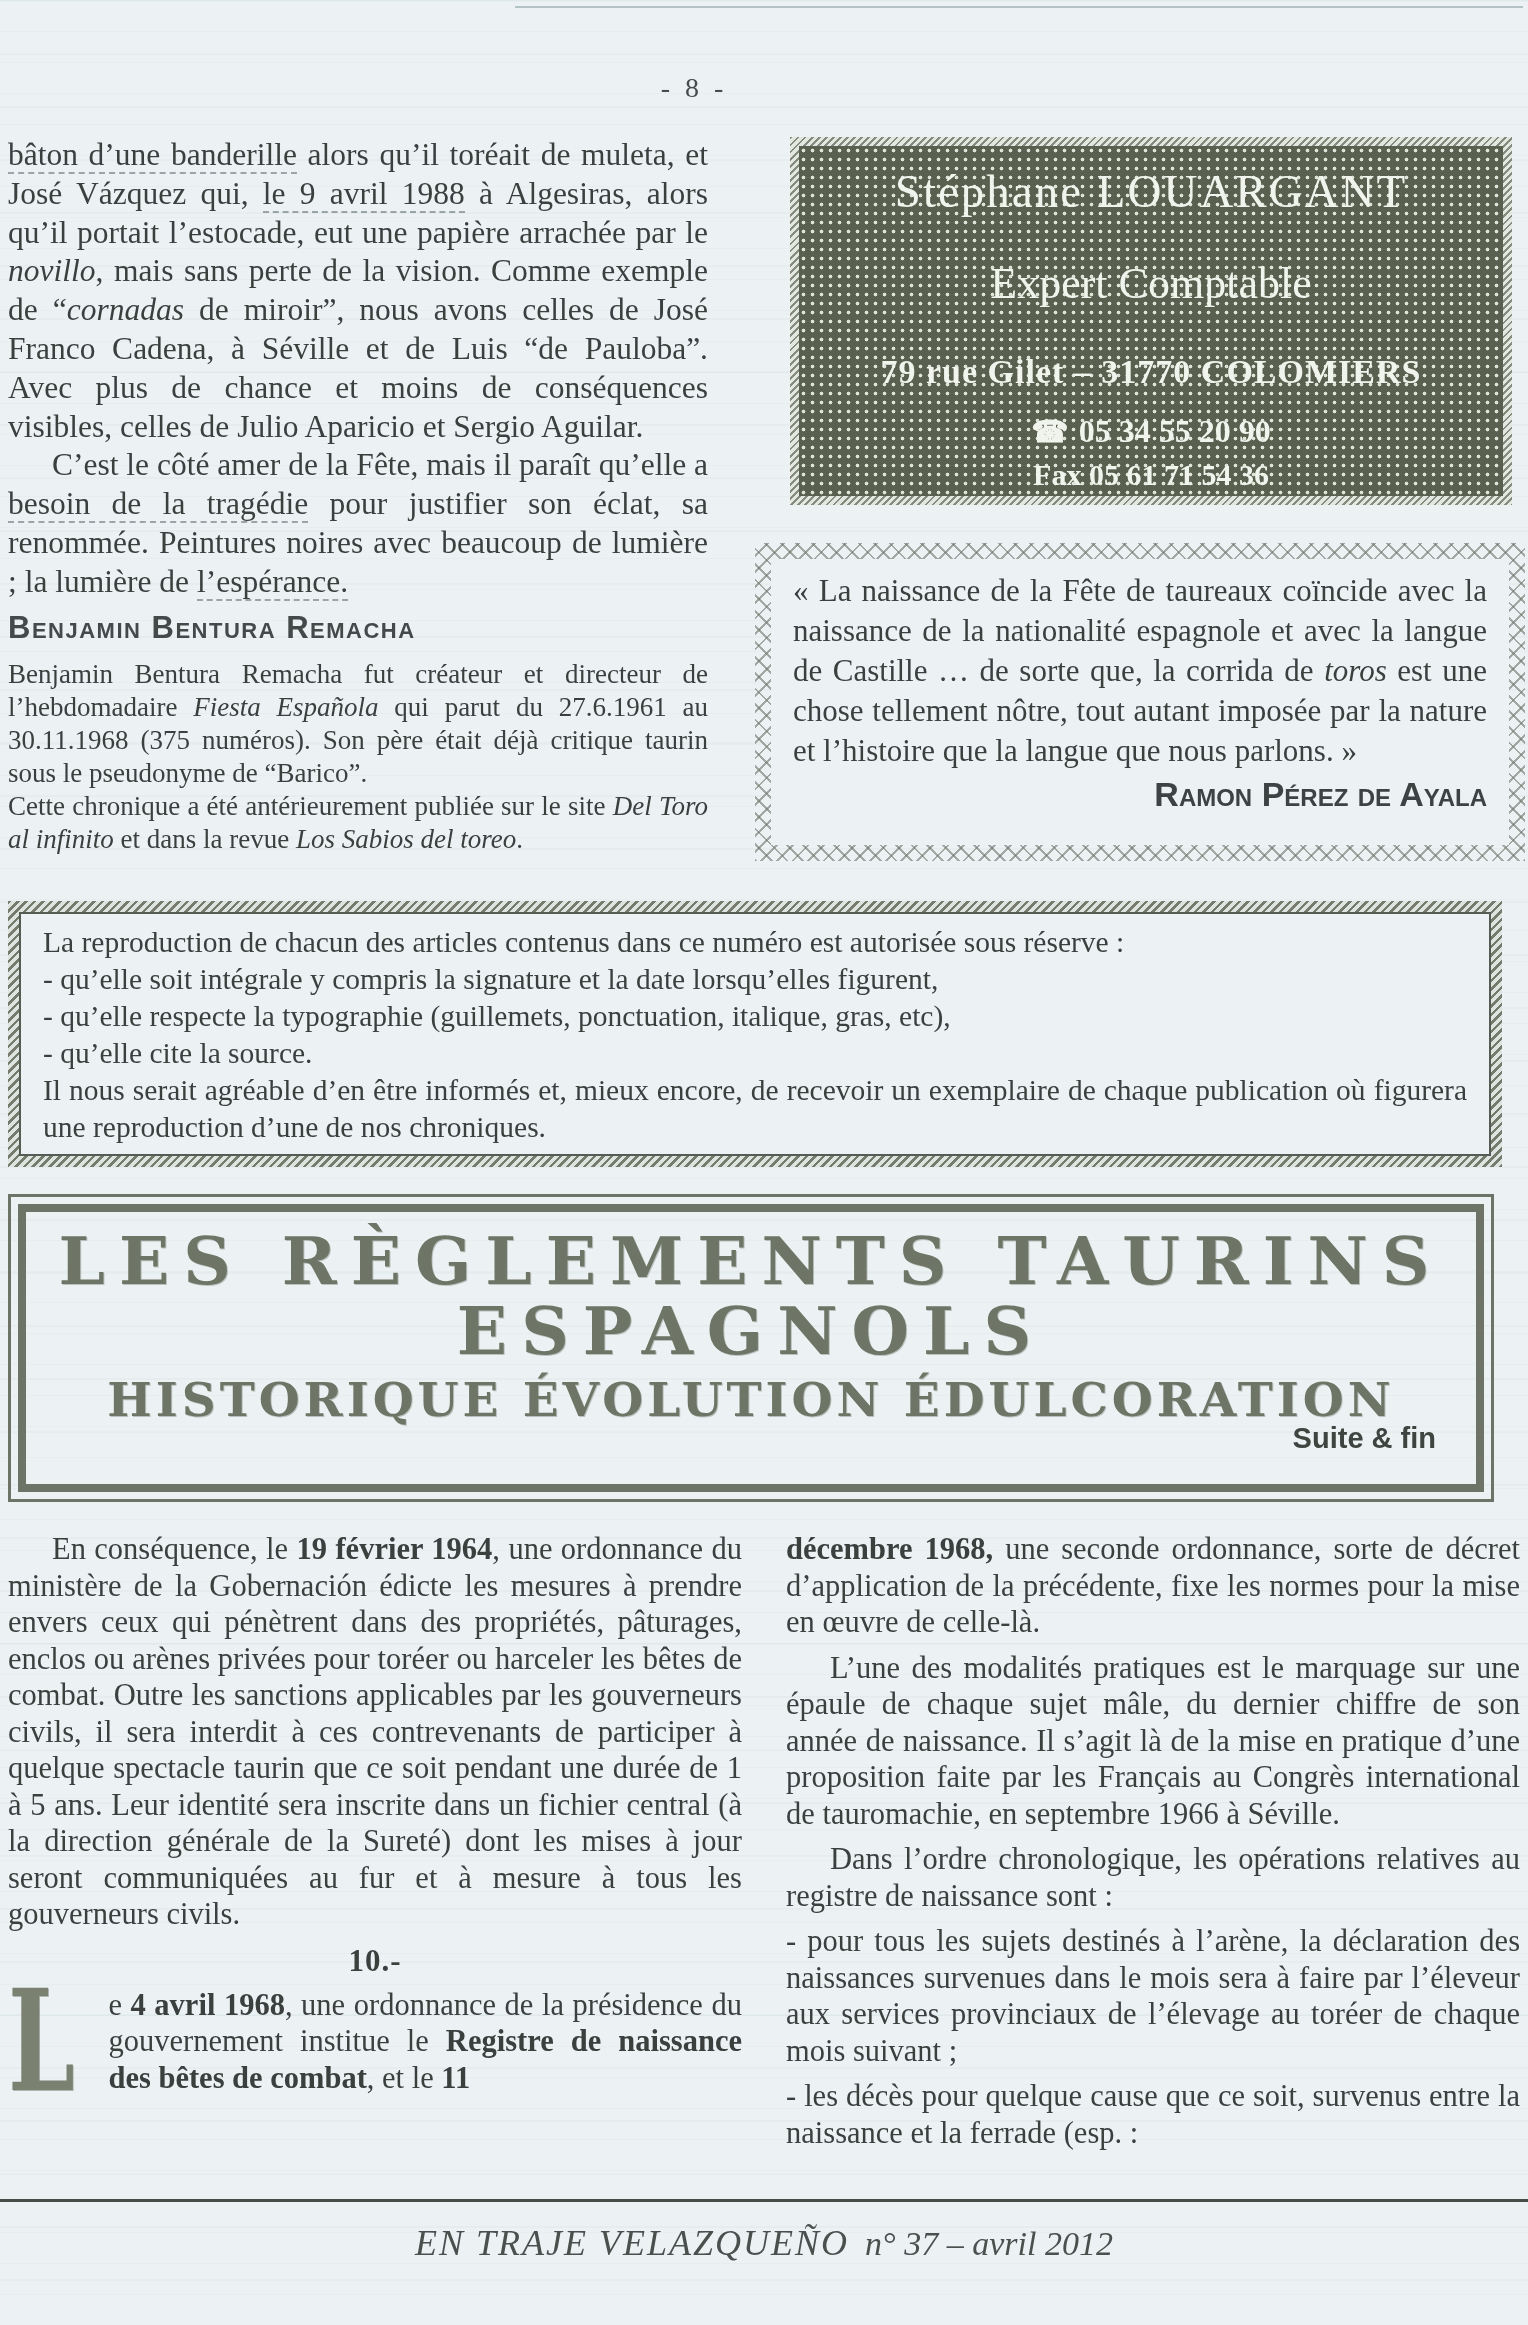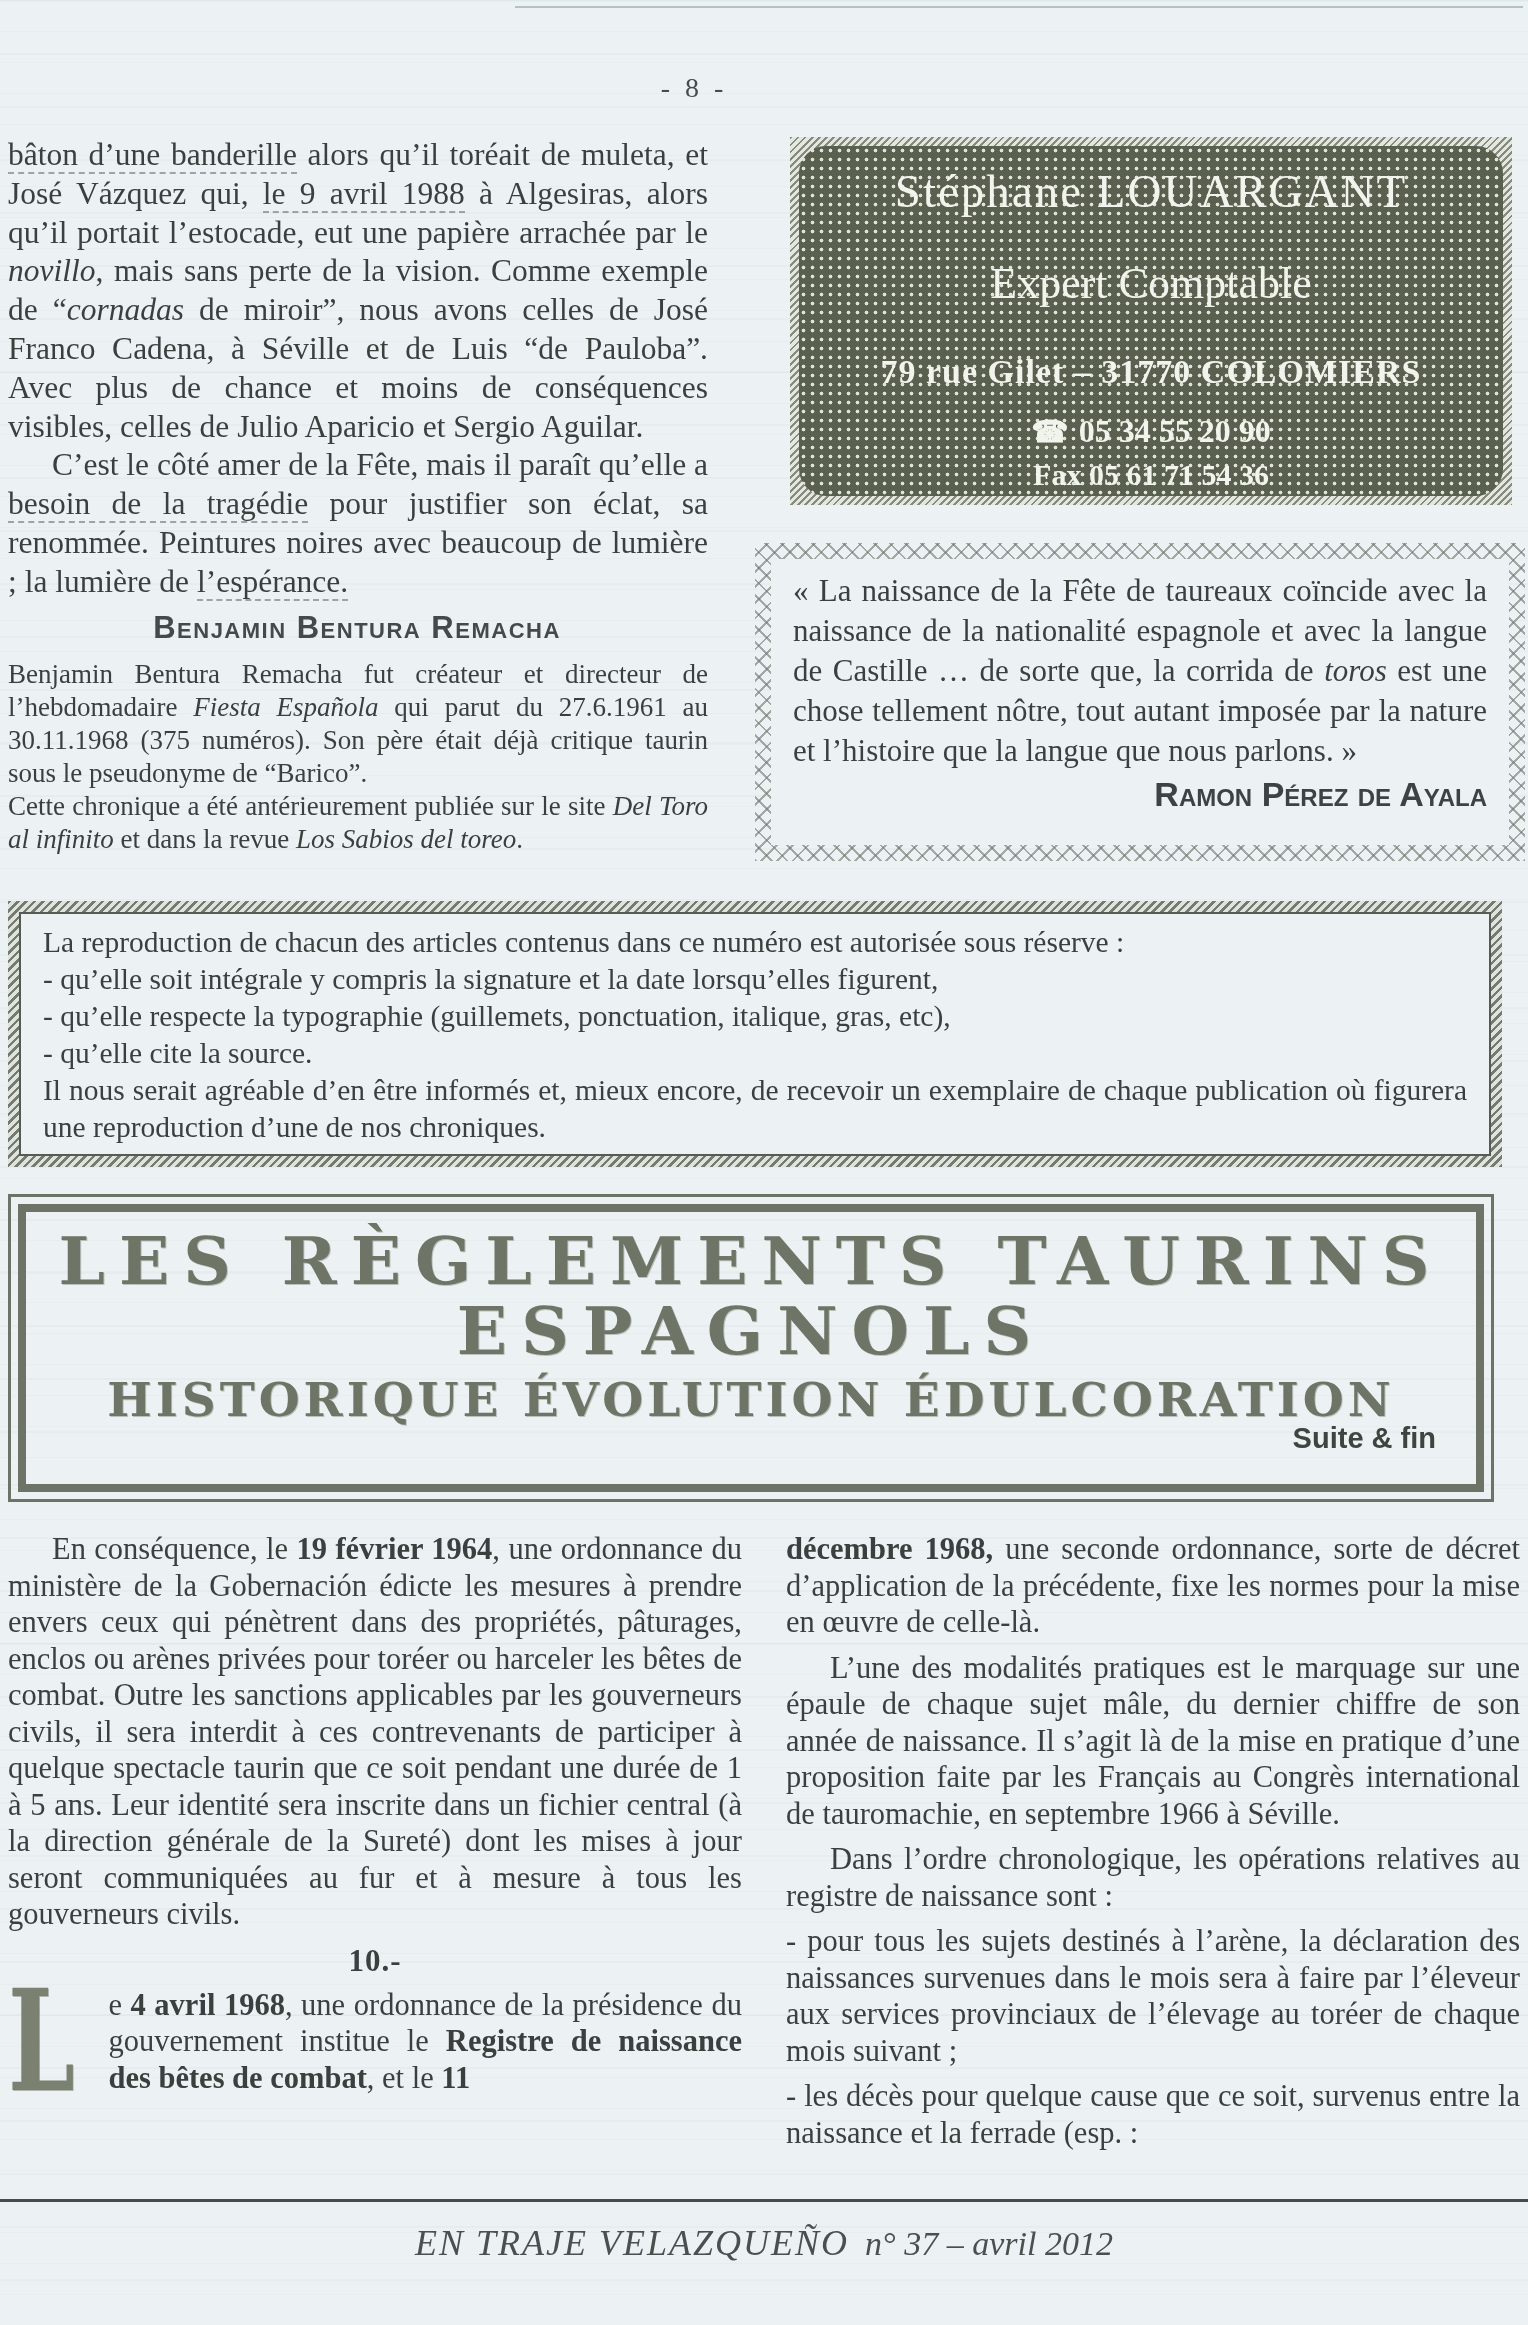--- a/index.html
+++ b/index.html
@@ -18,21 +18,21 @@
       repeating-linear-gradient(180deg, rgba(120,150,160,.05) 0 1px, rgba(0,0,0,0) 1px 31px);
   }
   .artifact-top{position:absolute;top:6px;left:515px;width:1008px;height:2px;background:rgba(110,135,142,.45);}
   .pagenum{position:absolute;top:72px;left:0;width:1388px;text-align:center;font-size:28px;letter-spacing:4px;color:#474d4c;}
 
   
   .art-left{position:absolute;top:136px;left:8px;width:700px;}
   .serif-p{margin:0;font-size:31.5px;line-height:38.8px;text-align:justify;}
   .indent{text-indent:44px;}
   .byline{
-    margin-top:8px;text-align:center;padding-right:2px;
+    margin-top:8px;text-align:left;padding-right:2px;
     font-family:"Liberation Sans",sans-serif;font-weight:600;font-variant:small-caps;
     font-size:31px;letter-spacing:1.5px;color:#45494a;
   }
   .bio{margin:0;font-size:27px;line-height:33px;text-align:justify;}
   .bio-first{margin-top:12px;}
   .b{font-weight:bold;}
   .i{font-style:italic;}
   .u{border-bottom:2px dashed rgba(90,102,106,.55);}
 
   
@@ -42,21 +42,20 @@
     background:repeating-linear-gradient(135deg,#868b7d 0 2px,#e2e7e0 2px 5px);
   }
   .ad-inner{
     width:100%;height:100%;box-sizing:border-box;
     background-color:var(--ad-panel,#5a604f);
     background-image:radial-gradient(circle, rgba(228,234,222,.95) 1.6px, rgba(228,234,222,0) 2.2px);
     background-size:9px 9px;
     color:var(--ad-text,#f1f4ec);
     text-align:center;display:flex;flex-direction:column;align-items:center;
     padding-top:18px;
-    border-radius:27px;
   }
   .ad-name{font-size:47px;letter-spacing:2px;}
   .ad-title{font-size:44px;margin-top:40px;}
   .ad-addr{font-size:34px;font-weight:bold;margin-top:44px;letter-spacing:1px;}
   .ad-tel{font-size:32px;font-weight:bold;margin-top:22px;}
   .ad-fax{font-size:30px;font-weight:bold;margin-top:8px;}
   .tel-icon{font-size:30px;margin-right:10px;}
 
   
   .quote-wrap{

